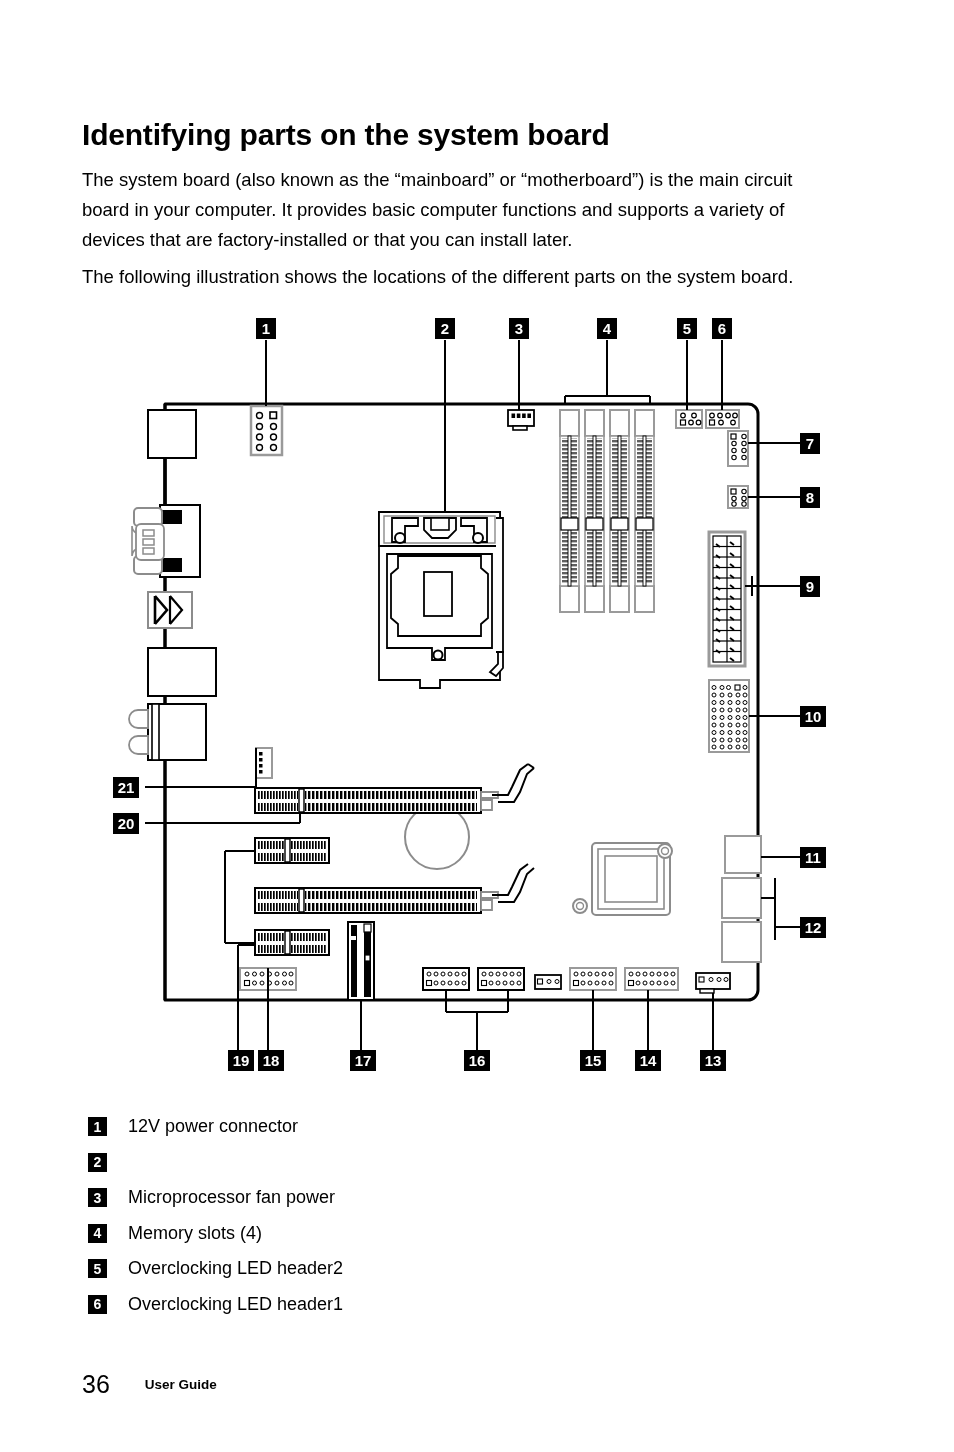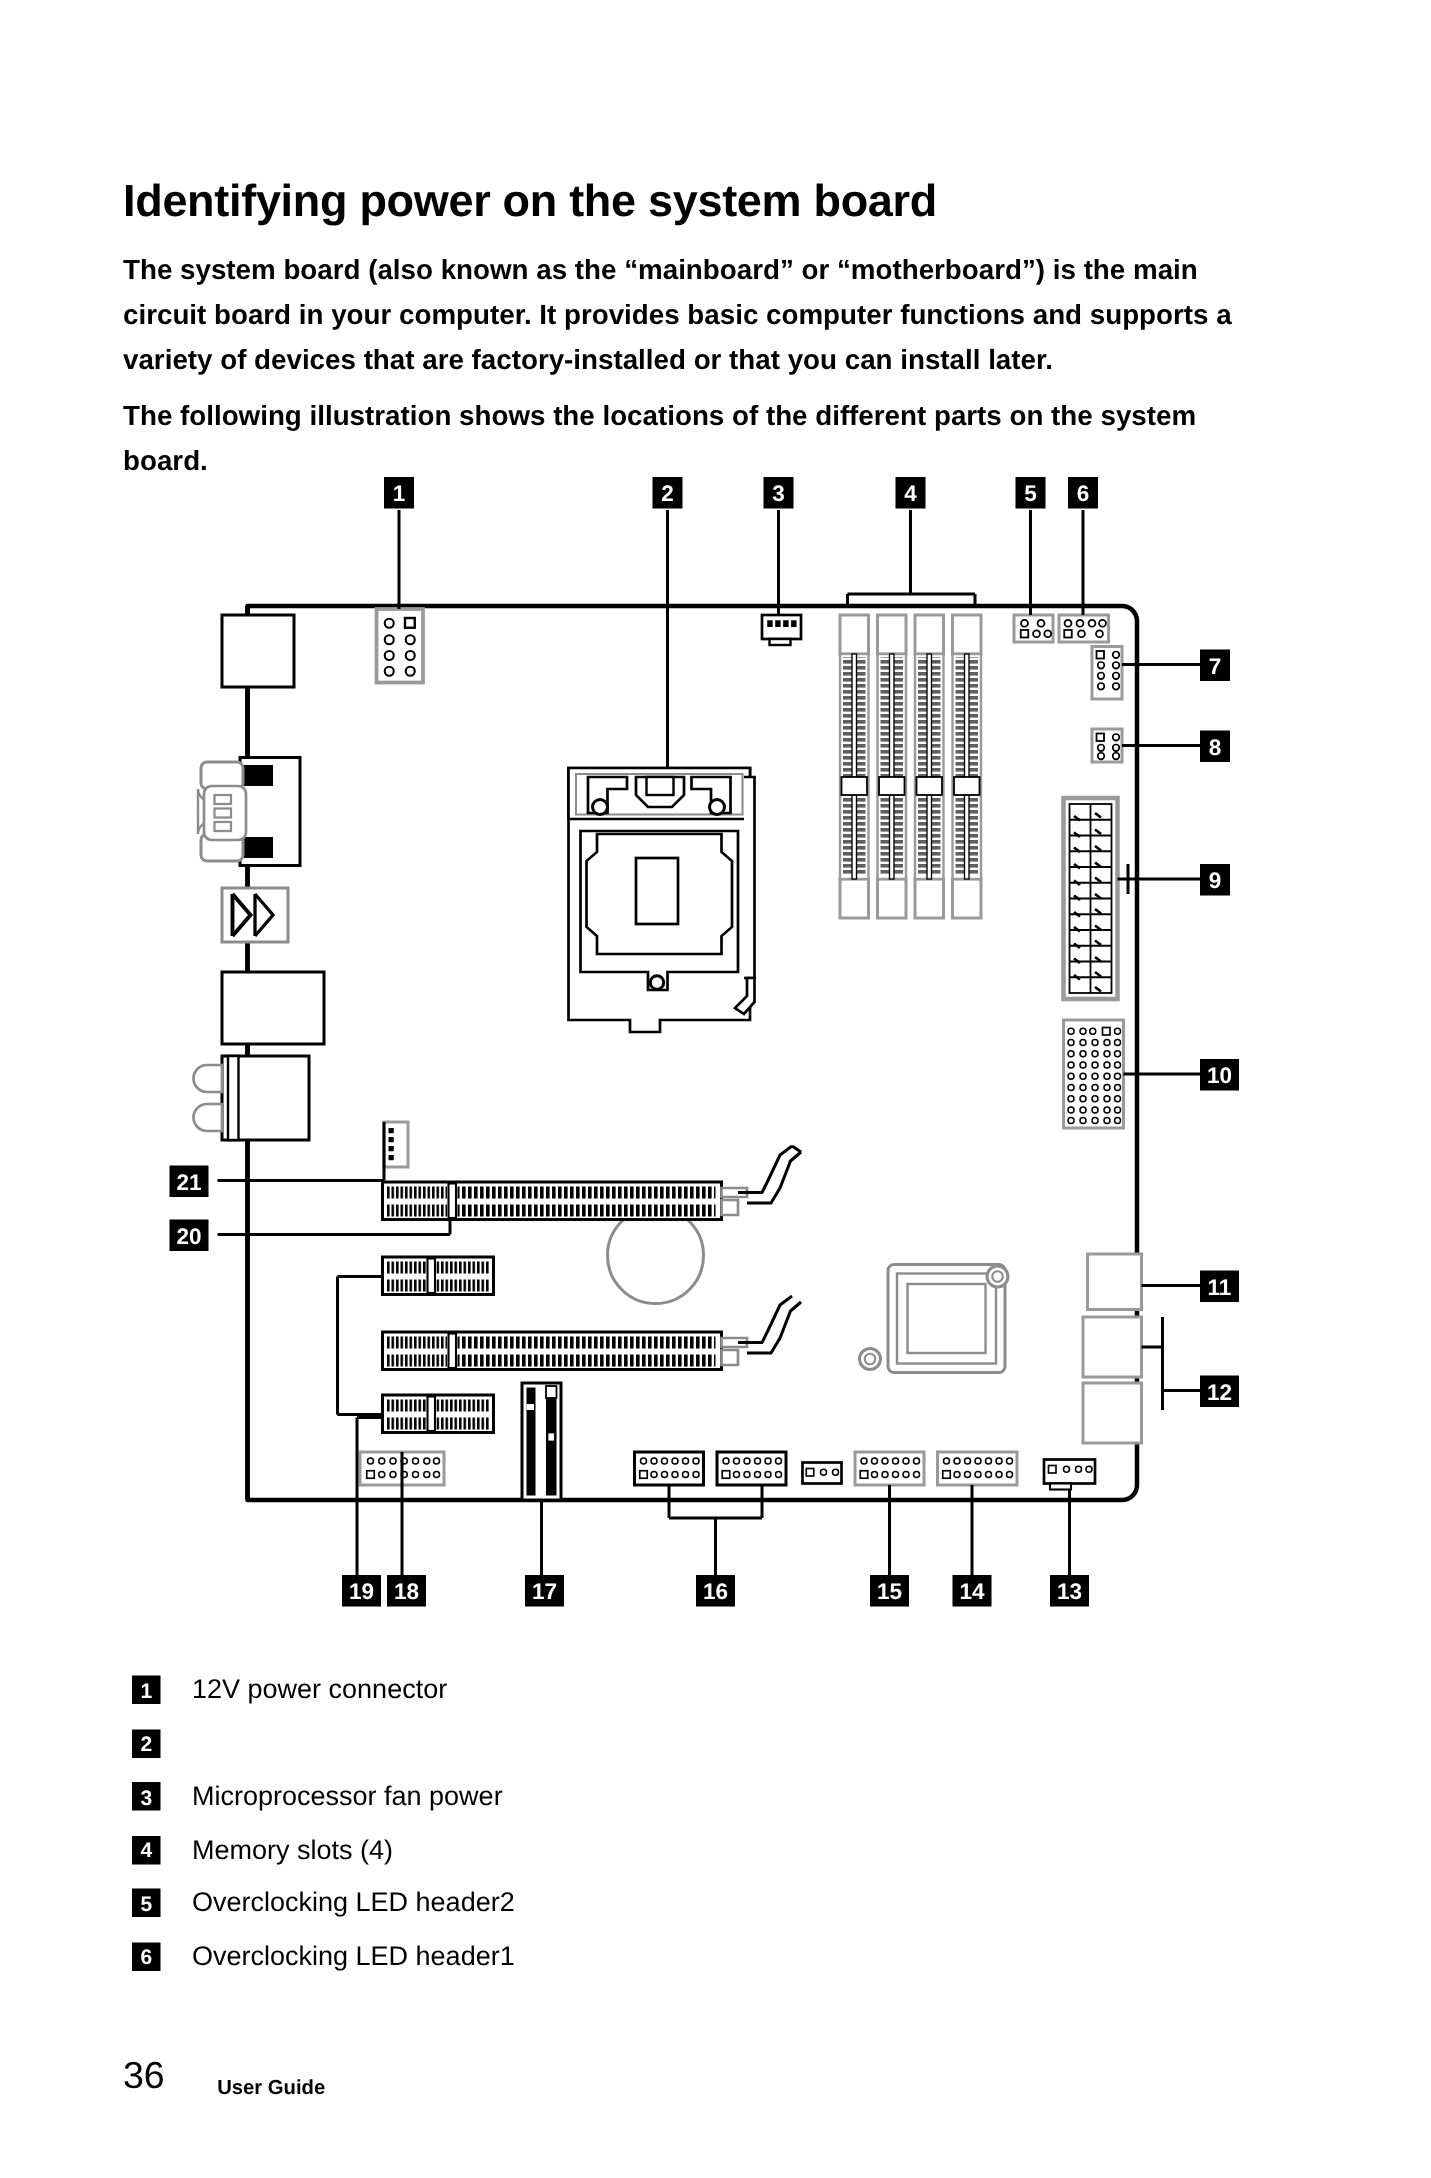--- a/index.html
+++ b/index.html
@@ -15,54 +15,54 @@
   .page { position:relative; width:954px; height:1452px; }
 
   
   .heading {
     position:absolute; left:82px; top:96px; width:760px;
     font-size:30px; font-weight:bold; letter-spacing:-0.2px;
     line-height:1.25;
   }
   .para {
     position:absolute; left:82px; width:762px;
-    font-size:18.5px; line-height:30px; font-weight:700;
+    font-size:18.5px; line-height:30px; font-weight:400;
   }
   #para1 { top:146px; }
   #para2 { top:243px; }
 
   
   .parts-list { position:absolute; left:88px; top:1113px; width:600px; }
   .part-row { display:flex; align-items:flex-start; height:35.5px; }
   .num-box {
     display:inline-flex; align-items:center; justify-content:center;
     width:19px; height:19px; background:#000; color:#fff;
     font-size:14px; font-weight:bold; line-height:1;
     margin-top:4px; flex:none;
   }
   .part-label { margin-left:21px; font-size:18px; line-height:26px; }
 
   
-  .footer { position:absolute; left:82px; top:1370px; display:flex; align-items:flex-end; }
+  .footer { position:absolute; left:82px; top:1370px; display:flex; align-items:center; }
   .footer-page { font-size:25px; font-weight:400; }
   .footer-text { font-size:13.5px; font-weight:bold; margin-left:35px; }
 
   
   .diagram { position:absolute; left:0; top:300px; width:954px; height:790px; }
   .diagram svg { display:block; }
 
   .cbox rect { fill:#000; }
   .cbox text { fill:#fff; font-family:"Liberation Sans", sans-serif; font-weight:bold; }
 </style>
 </head>
 <body>
 
 <div class="page">
 
-  <h1 class="heading">Identifying power on the system board</h1>
+  <h1 class="heading">Identifying parts on the system board</h1>
 
   <p class="para" id="para1">The system board (also known as the “mainboard” or “motherboard”) is the main circuit board in your computer. It provides basic computer functions and supports a variety of devices that are factory-installed or that you can install later.</p>
   <p class="para" id="para2">The following illustration shows the locations of the different parts on the system board.</p>
 
   <div class="diagram">
   <svg width="954" height="790" viewBox="0 0 954 790" xmlns="http://www.w3.org/2000/svg">
     <defs>
 
       <pattern id="dimmStripe" width="3" height="4" patternUnits="userSpaceOnUse">
         <rect width="3" height="4" fill="#ffffff"></rect>

